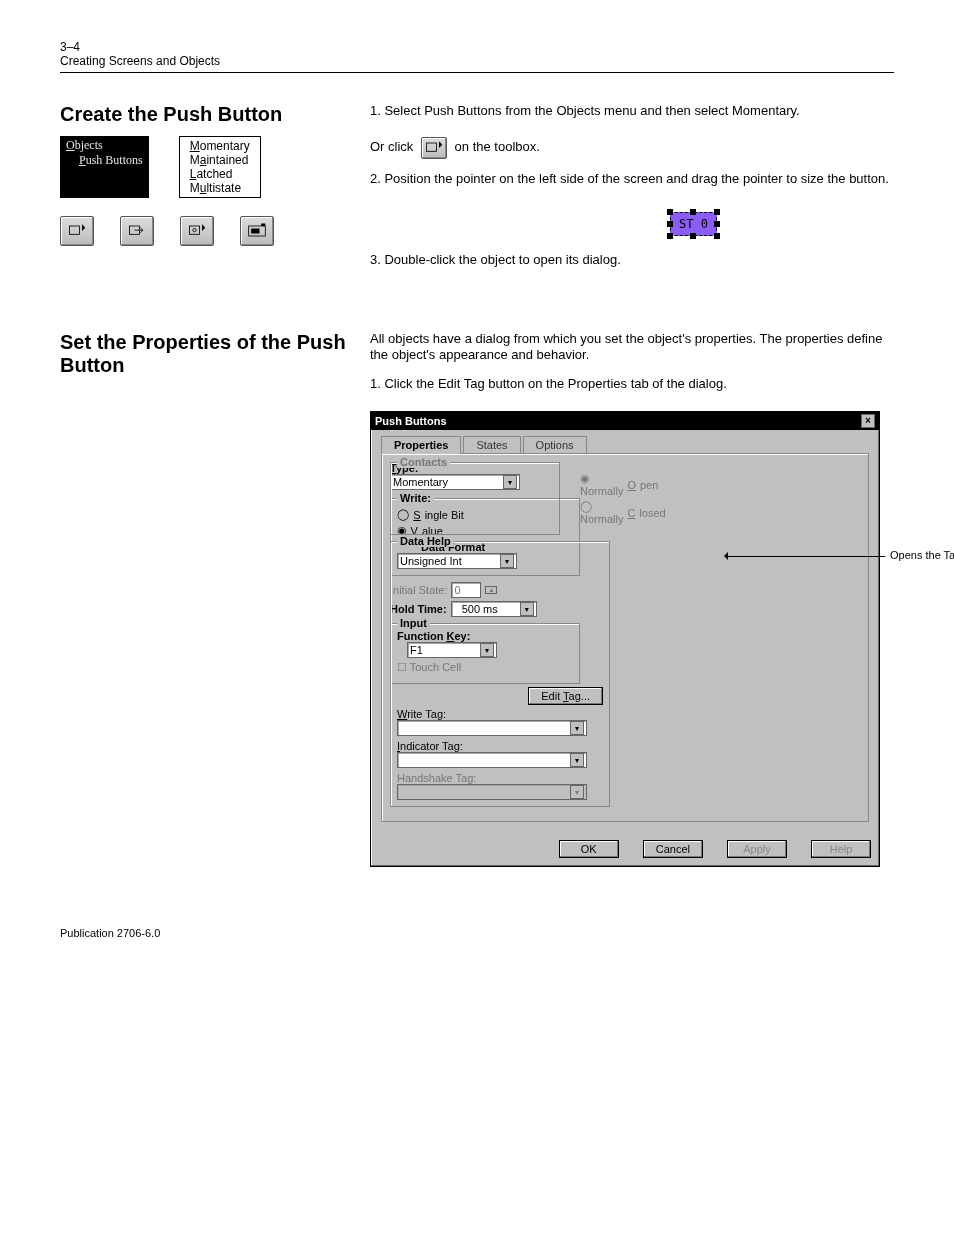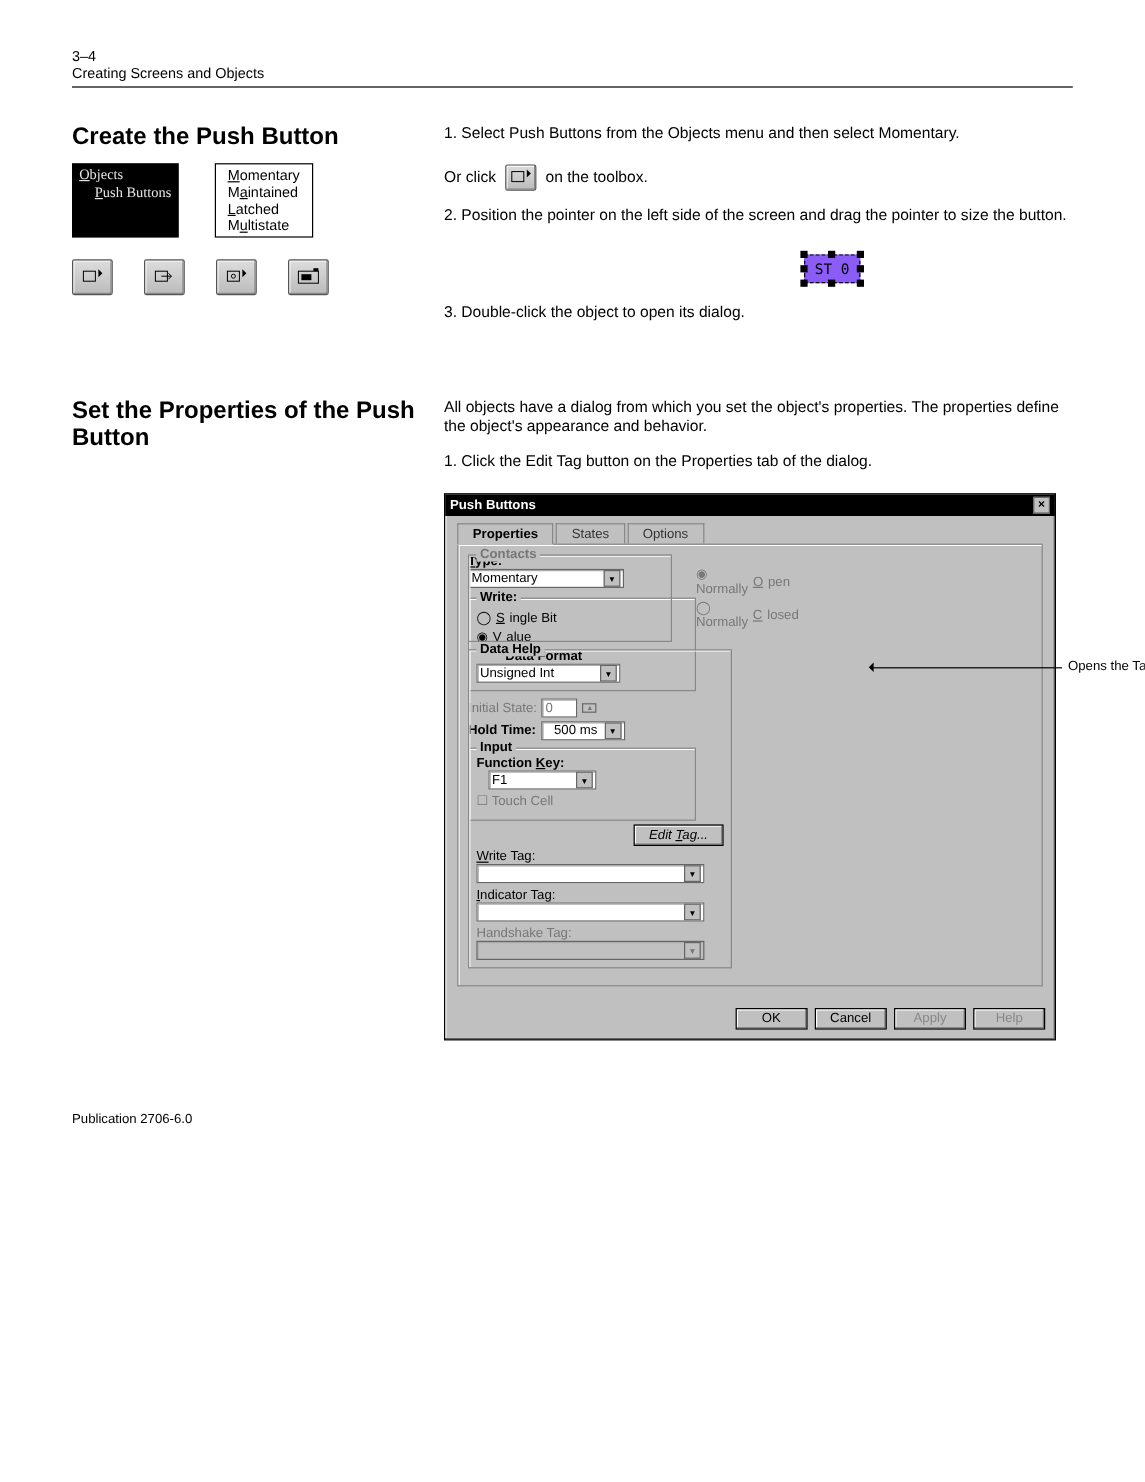--- a/index.html
+++ b/index.html
@@ -151,21 +151,21 @@
   .disabled { color:#777; }
   .btn {
     background:#c0c0c0;
     border:1px solid #000;
     box-shadow: inset -1px -1px 0 #777, inset 1px 1px 0 #fff;
     padding: 2px 12px;
     min-width: 60px;
     text-align:center;
   }
   .btn.disabled { color:#888; }
-  .dlg-buttons { display:flex; justify-content:flex-end; gap:6px; padding: 8px; }
+  .dlg-buttons { display:flex; justify-content:flex-end; gap:24px; padding: 8px; }
   .callout {
     position:absolute;
     top: 138px;
     left: 520px;
     font-size:11px;
     width: 170px;
   }
   .callout::before {
     content:"";
     position:absolute;
@@ -313,21 +313,21 @@
 
                 <div class="row disabled">
                   <span>Initial State:</span>
                   <span class="txt" style="width:30px;">0</span>
                   <span class="spin">
                       <span class="sbtn">▴</span>
                     </span>
                 </div>
                 <div class="row">
                   <span style="font-weight:bold">Hold Time:</span>
-                  <div class="combo" style="width:70px;padding-left:10px;">
+                  <div class="combo" style="width:86px;padding-left:10px;">
                     <span>500 ms</span>
                       <span class="dd">▾</span>
                   </div>
                 </div>
 
                 <div class="grp" style="margin-top:6px;">
                   <span class="grp-title">Input</span>
                   <div style="font-weight:bold">Function <u>K</u>ey:</div>
                   <div class="combo" style="width:90px;margin-left:10px;">
                     <span>F1</span>
@@ -339,21 +339,21 @@
 
               <div class="right-panel">
                 <div class="grp disabled" style="width:170px;">
                   <span class="grp-title">Contacts</span>
                   <div class="row">◉ Normally <u>O</u>pen</div>
                   <div class="row">◯ Normally <u>C</u>losed</div>
                 </div>
 
                 <div class="grp" style="width:220px;">
                   <span class="grp-title">Data Help</span>
-                  <div style="text-align:right;margin-bottom:6px;font-style:italic;">
+                  <div style="text-align:right;margin-bottom:6px;">
                     <span class="btn">Edit <u>T</u>ag...</span>
                   </div>
                   <div><u>W</u>rite Tag:</div>
                   <div class="combo" style="width:190px;">
                       <span></span>
                       <span class="dd">▾</span>
                     </div>
                   <div style="margin-top:4px;"><u>I</u>ndicator Tag:</div>
                   <div class="combo" style="width:190px;">
                       <span></span>

